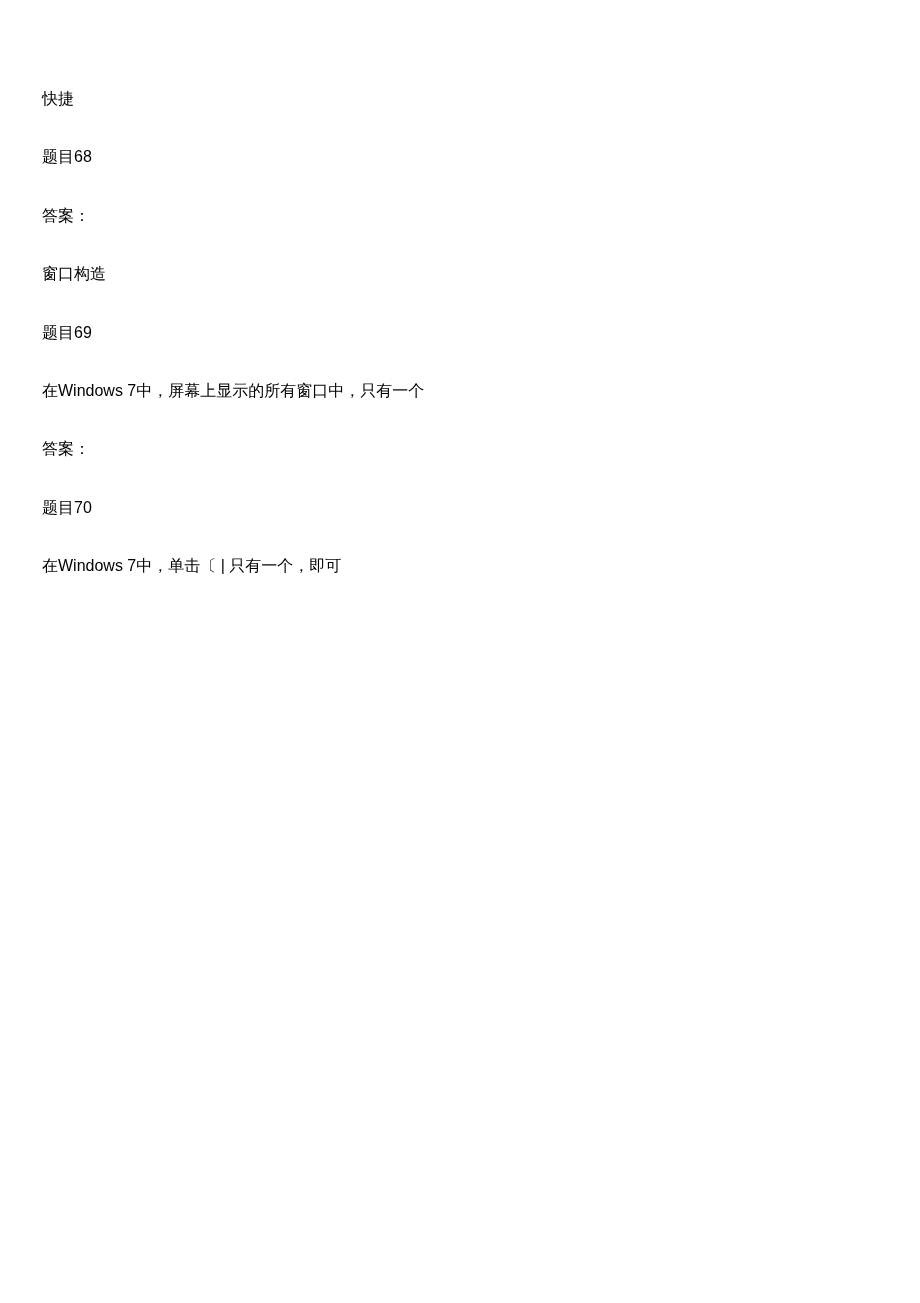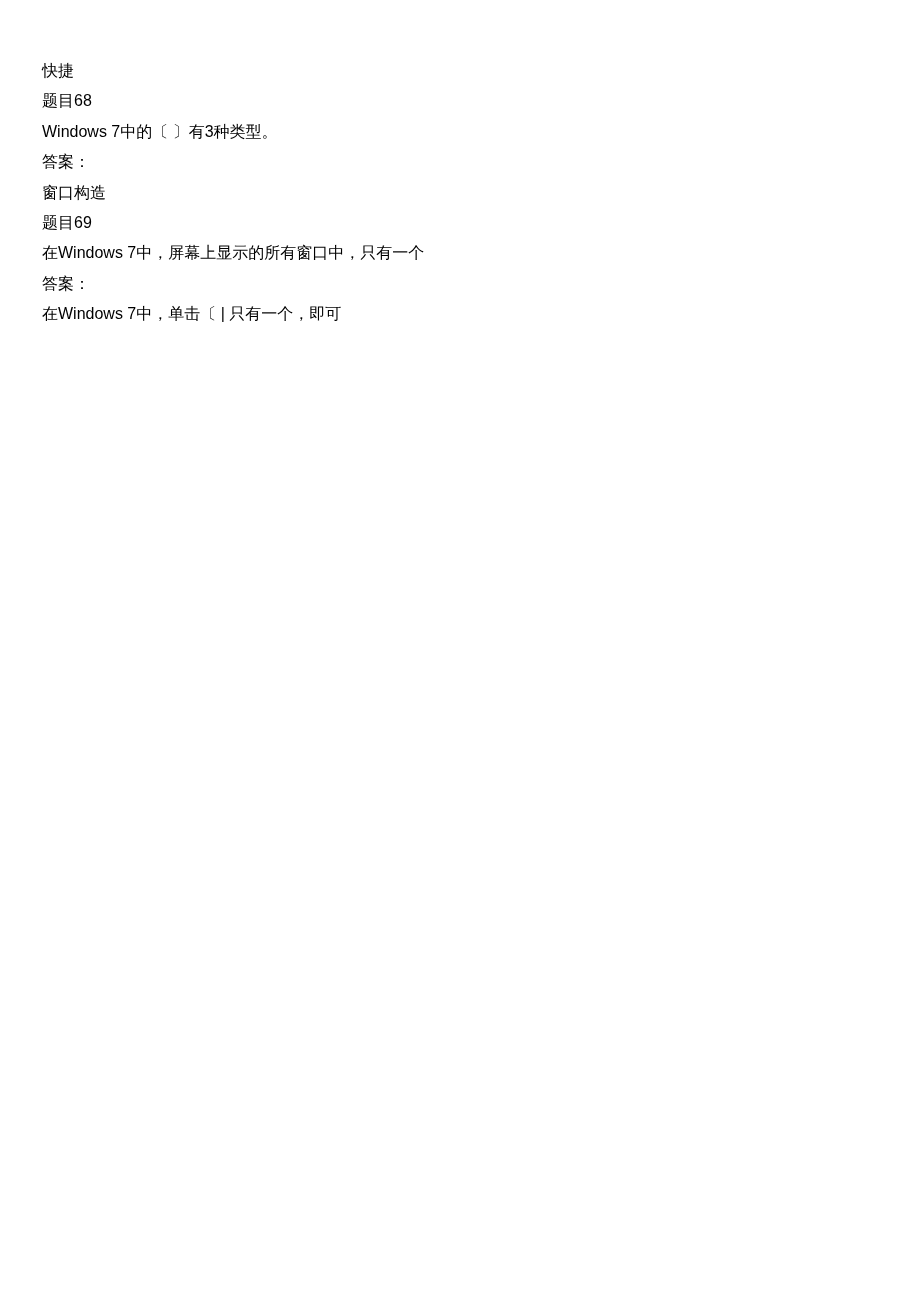--- a/index.html
+++ b/index.html
@@ -14,28 +14,29 @@
       color: #000000;
       line-height: 1.9;
       padding: 56px 0 0 42px;
       width: 920px;
     }
     .content {
       max-width: 430px;
     }
     .line {
       display: block;
+      margin-top: 28px;
     }
   </style>
 </head>
 <body>
 
 <div class="content">
   <span class="line">快捷</span>
   <span class="line">题目68</span>
-  <span class="line">Windows 7中的〔               〕有3种类型。</span>
   <span class="line">答案：</span>
   <span class="line">窗口构造</span>
   <span class="line">题目69</span>
   <span class="line">在Windows 7中，屏幕上显示的所有窗口中，只有一个</span>
   <span class="line">答案：</span>
+  <span class="line">题目70</span>
   <span class="line">在Windows 7中，单击〔               | 只有一个，即可</span>
 </div>
 
 </body></html>

